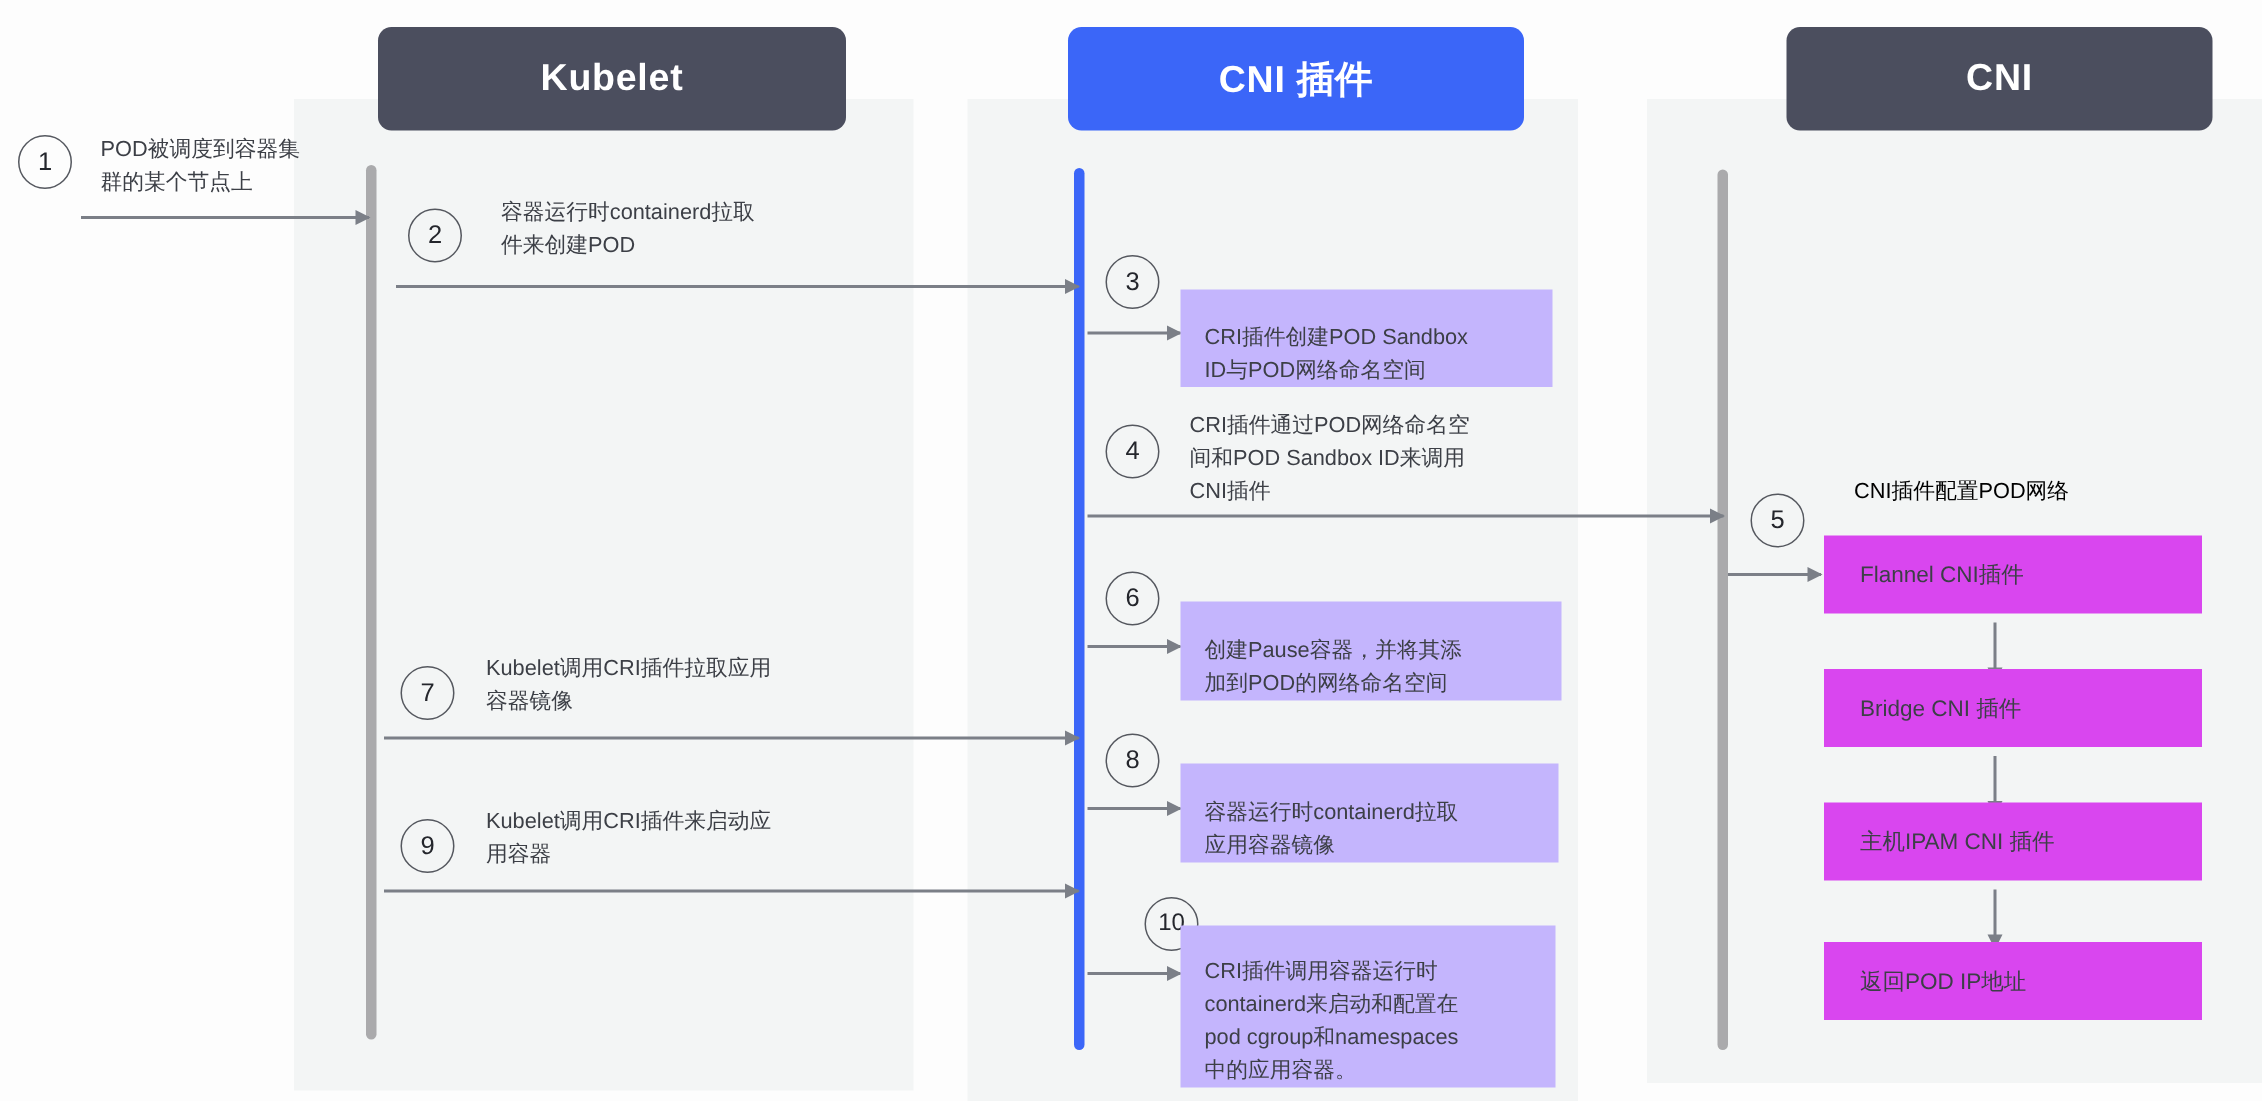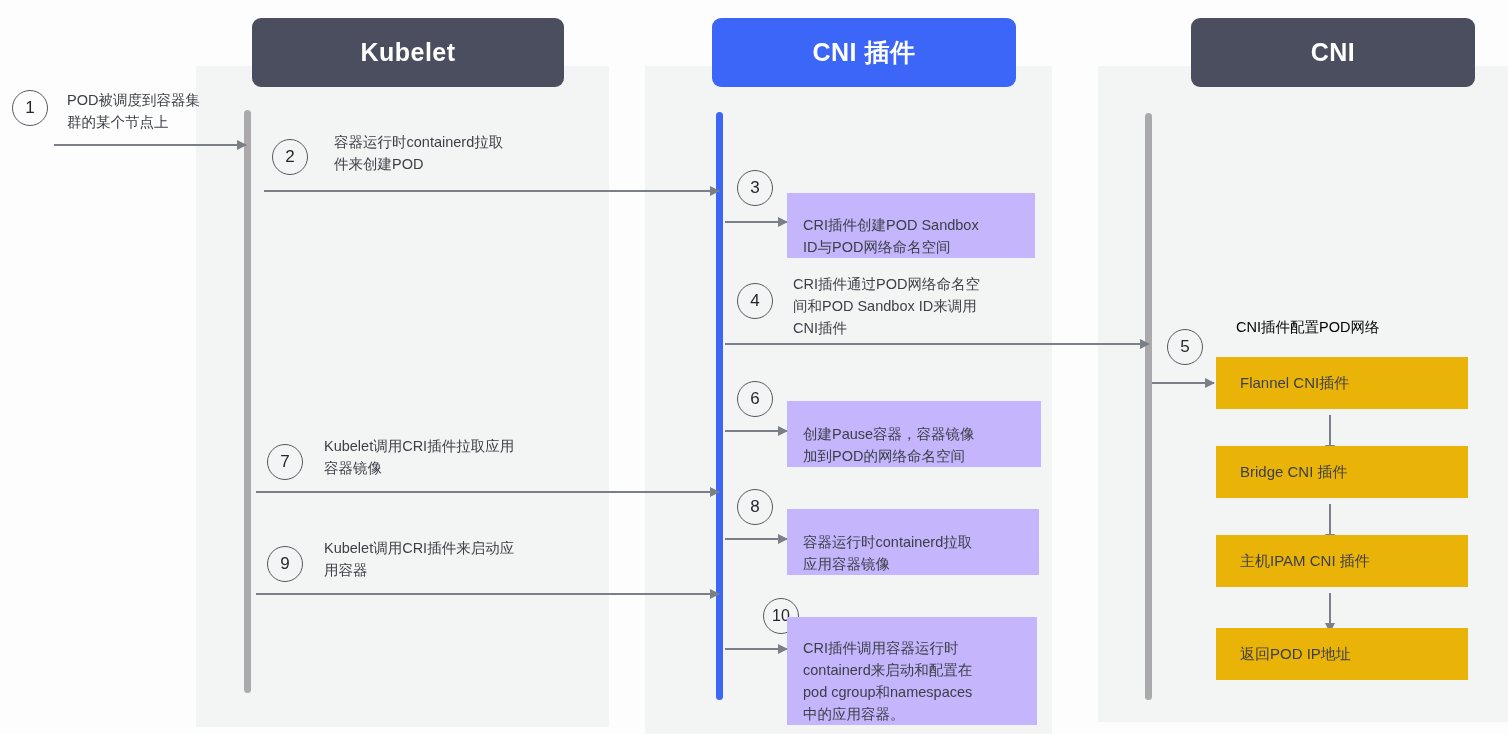--- a/index.html
+++ b/index.html
@@ -131,21 +131,21 @@
     width: 0;
     height: 0;
     border-left: 5.5px solid transparent;
     border-right: 5.5px solid transparent;
     border-top: 10px solid #7b7f87;
   }
 
   
   .chain-box {
     position: absolute;
-    background: #eab308;
+    background: #d946ef;
     display: flex;
     align-items: center;
     padding-left: 24px;
     box-sizing: border-box;
     font-size: 15px;
     color: #3c3f46;
   }
   .chain-label {
     position: absolute;
     font-size: 14.5px;
@@ -257,21 +257,21 @@
   </div>
 
   <div class="step-circle" style="left:737px; top:381px;">
     <span>6</span>
   </div>
   <div class="arrow" style="left:725px; top:430px; width:62px;">
     <div class="shaft"></div>
       <div class="head"></div>
   </div>
   <div class="note-box" style="left:787px; top:401px; width:254px; height:66px;">
-    <span>创建Pause容器，容器镜像
+    <span>创建Pause容器，并将其添
 加到POD的网络命名空间</span>
   </div>
 
   <div class="step-circle" style="left:267px; top:444px;">
     <span>7</span>
   </div>
   <div class="msg-text" style="left:324px; top:436px; width:260px;">Kubelet调用CRI插件拉取应用
 容器镜像</div>
   <div class="arrow" style="left:256px; top:491px; width:463px;">
     <div class="shaft"></div>

